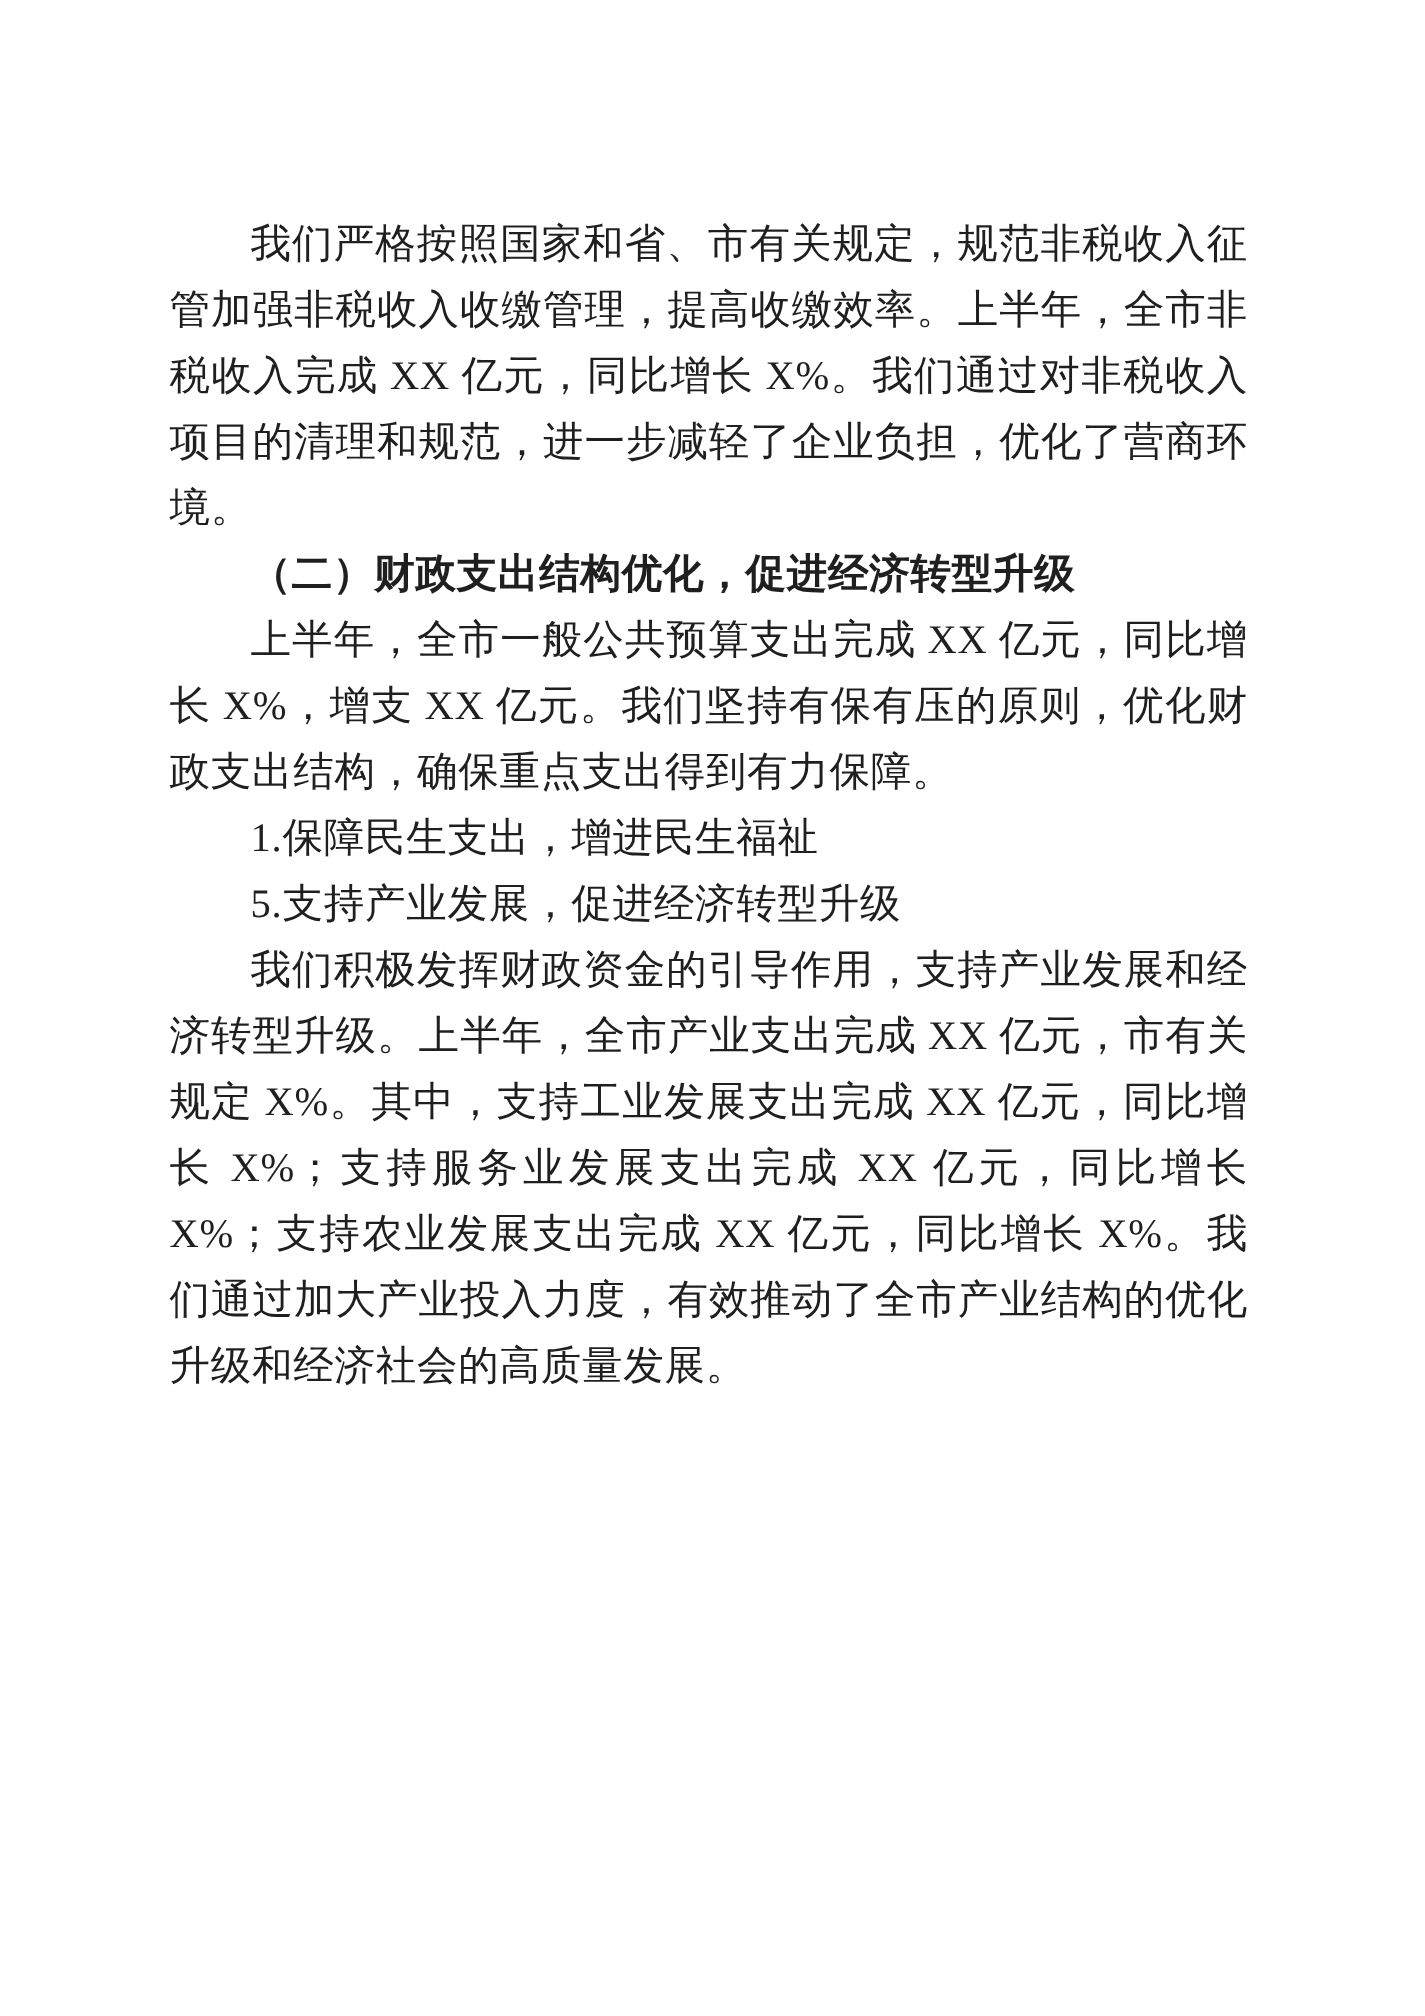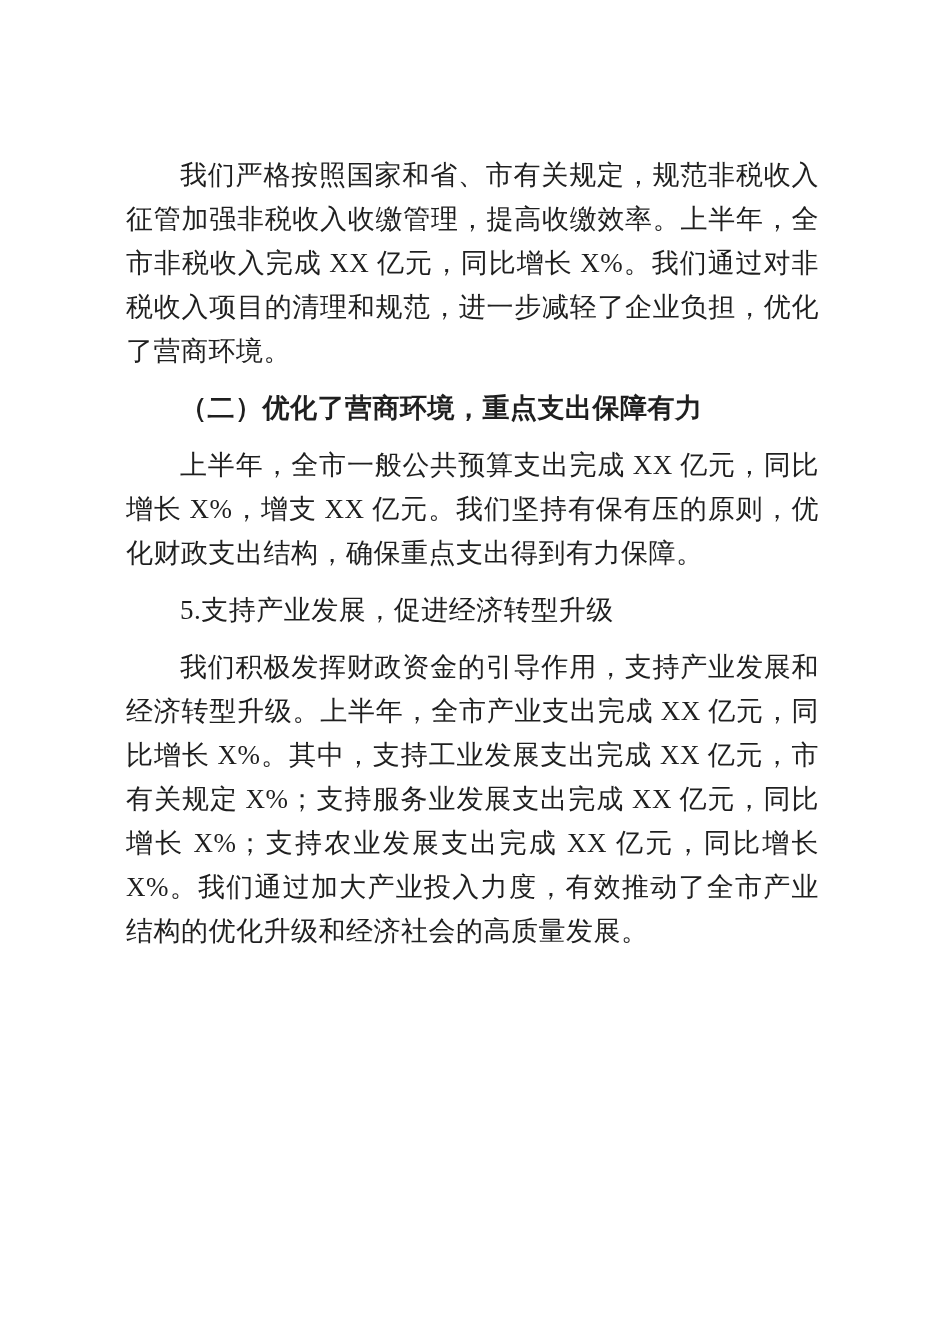--- a/index.html
+++ b/index.html
@@ -10,42 +10,43 @@
   .page {
     position: relative;
     width: 950px;
     height: 1344px;
     background: #ffffff;
     box-sizing: border-box;
     padding: 140px 118px 0 113px;
     overflow: hidden;
   }
   .doc-block {
-    margin: 13px;
+    margin: 0;
     font-family: "Liberation Serif", "DejaVu Serif", serif;
     font-size: 27px;
     line-height: 44px;
     color: #1f1f1f;
     text-align: justify;
     text-justify: inter-character;
     text-indent: 2em;
     letter-spacing: 0.5px;
   }
   .doc-block.heading-bold {
     font-weight: 700;
   }
 </style>
 </head>
 <body>
 
 <div class="page">
   <p class="doc-block">我们严格按照国家和省、市有关规定，规范非税收入征管加强非税收入收缴管理，提高收缴效率。上半年，全市非税收入完成 XX 亿元，同比增长 X%。我们通过对非税收入项目的清理和规范，进一步减轻了企业负担，优化了营商环境。</p>
 
-  <p class="doc-block heading-bold">（二）优化了营商环境，重点支出保障有力</p>
+  <p class="doc-block heading-bold">（二）财政支出结构优化，促进经济转型升级</p>
 
   <p class="doc-block">上半年，全市一般公共预算支出完成 XX 亿元，同比增长 X%，增支 XX 亿元。我们坚持有保有压的原则，优化财政支出结构，确保重点支出得到有力保障。</p>
 
+  <p class="doc-block">1.保障民生支出，增进民生福祉</p>
 
 
   <p class="doc-block">5.支持产业发展，促进经济转型升级</p>
 
-  <p class="doc-block">我们积极发挥财政资金的引导作用，支持产业发展和经济转型升级。上半年，全市产业支出完成 XX 亿元，同比增长 X%。其中，支持工业发展支出完成 XX 亿元，市有关规定 X%；支持服务业发展支出完成 XX 亿元，同比增长 X%；支持农业发展支出完成 XX 亿元，同比增长 X%。我们通过加大产业投入力度，有效推动了全市产业结构的优化升级和经济社会的高质量发展。</p>
+  <p class="doc-block">我们积极发挥财政资金的引导作用，支持产业发展和经济转型升级。上半年，全市产业支出完成 XX 亿元，市有关规定 X%。其中，支持工业发展支出完成 XX 亿元，同比增长 X%；支持服务业发展支出完成 XX 亿元，同比增长 X%；支持农业发展支出完成 XX 亿元，同比增长 X%。我们通过加大产业投入力度，有效推动了全市产业结构的优化升级和经济社会的高质量发展。</p>
 </div>
 
 </body></html>

